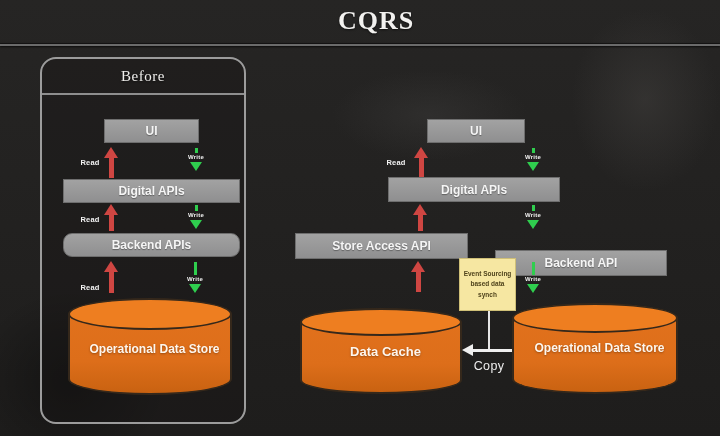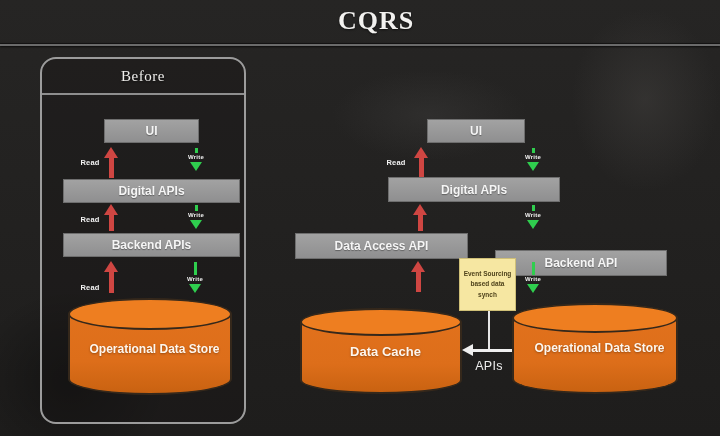--- a/index.html
+++ b/index.html
@@ -35,21 +35,21 @@
     letter-spacing:.5px;text-shadow:0 1px 2px rgba(0,0,0,.6);}
 
   
   .gbox{position:absolute;box-sizing:border-box;
     background:linear-gradient(180deg,#a2a2a2,#8f8f90);border:1px solid #6e6e6e;
     color:#f5f5f5;font-size:12px;font-weight:700;text-align:center;
     display:flex;align-items:center;justify-content:center;
     text-shadow:0 1px 1px rgba(0,0,0,.35);}
   #b-ui{left:104px;top:119px;width:95px;height:24px;}
   #b-digital{left:63px;top:179px;width:177px;height:24px;}
-  #b-backend{left:63px;top:233px;width:177px;height:24px;}
+  #b-backend{left:63px;top:233px;width:177px;height:24px;border-radius:9px;}
   #a-ui{left:427px;top:119px;width:98px;height:24px;}
   #a-digital{left:388px;top:177px;width:172px;height:25px;}
   #a-access{left:295px;top:233px;width:173px;height:26px;}
   #a-backend{left:495px;top:250px;width:172px;height:26px;}
 
   
   .cyl{position:absolute;}
   .cyl .side{position:absolute;left:0;right:0;bottom:0;box-sizing:border-box;
     background:linear-gradient(180deg,#e1711c 0%,#dd6e1a 60%,#c96211 100%);
     border:2px solid #35281b;border-top:none;}
@@ -172,21 +172,21 @@
   </div>
 
   <div class="cyl" id="cyl-before">
     <div class="side"></div>
     <div class="top"></div>
     <div class="clabel">Operational Data Store</div>
   </div>
 
   <div class="gbox" id="a-ui">UI</div>
   <div class="gbox" id="a-digital">Digital APIs</div>
-  <div class="gbox" id="a-access">Data Access API</div>
+  <div class="gbox" id="a-access">Store Access API</div>
   <div class="gbox" id="a-backend">Backend API</div>
 
   <div class="arr-up" id="ar-r1">
       <div class="head"></div>
       <div class="shaft"></div>
     </div>
   <div class="arr-up" id="ar-r2">
       <div class="head"></div>
       <div class="shaft"></div>
     </div>
@@ -222,15 +222,15 @@
   </div>
 
   <div class="cyl" id="cyl-ods">
     <div class="side"></div>
     <div class="top"></div>
     <div class="clabel">Operational Data Store</div>
   </div>
 
   <div id="copy-shaft"></div>
   <div id="copy-head"></div>
-  <div id="copy-label">APIs</div>
+  <div id="copy-label">Copy</div>
 
 </div>
 
 </body></html>

